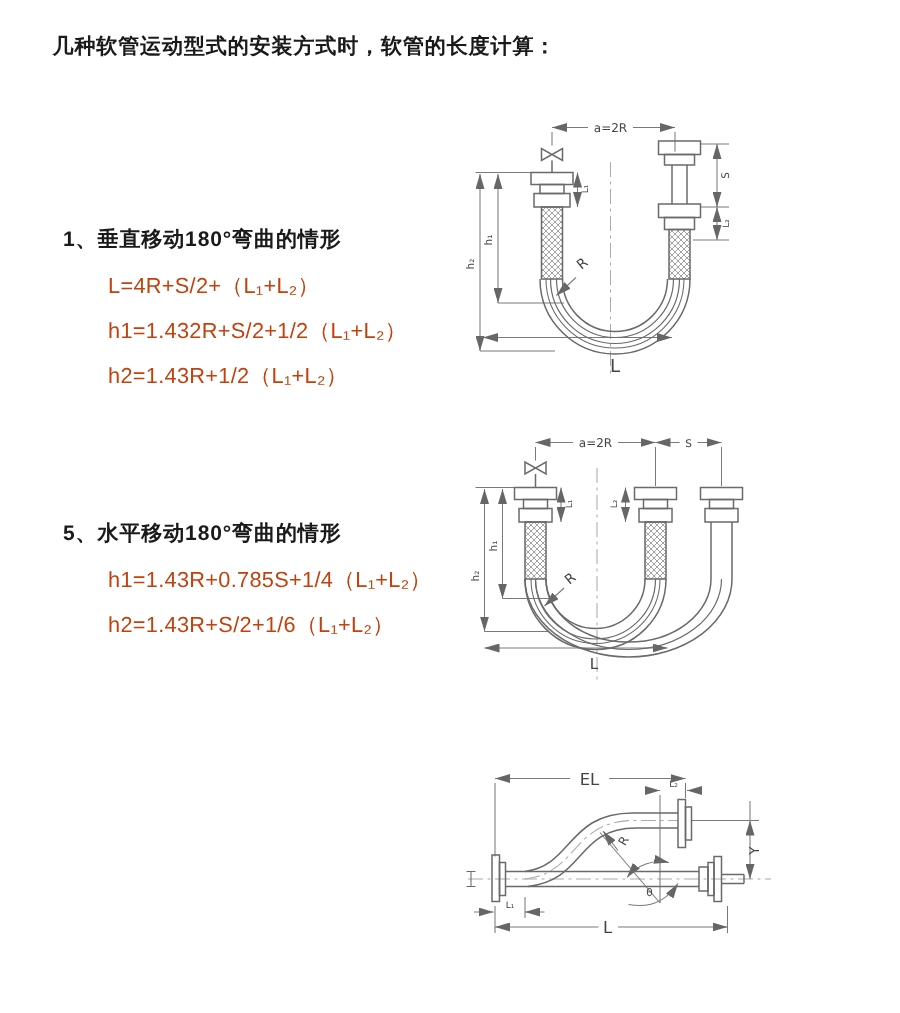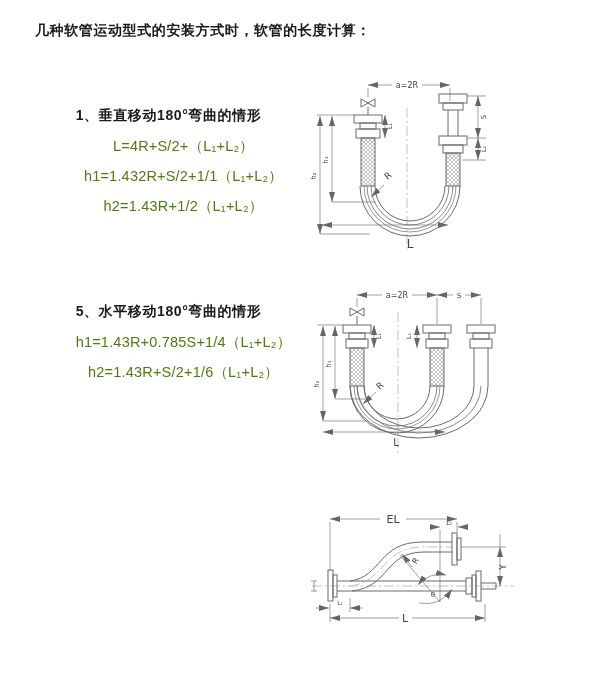--- a/index.html
+++ b/index.html
@@ -1,40 +1,40 @@
 <!DOCTYPE html>
 <html><head>
 <meta charset="utf-8">
 <style>
   html,body{margin:0;padding:0;background:#ffffff;}
   .page{position:relative;width:600px;height:675px;background:#fff;overflow:hidden;
-        font-family:"Liberation Sans","DejaVu Sans",sans-serif;color:#1a1a1a;text-align:center;}
+        font-family:"Liberation Sans","DejaVu Sans",sans-serif;color:#1a1a1a;}
   .doc-title{position:absolute;left:35px;top:22px;font-size:14px;font-weight:bold;letter-spacing:.6px;}
-  .section{position:absolute;left:31px;width:275px;}
+  .section{position:absolute;left:42px;width:275px;margin-top:44px;}
   .sec-heading{font-size:14px;font-weight:bold;letter-spacing:.6px;margin:0 0 12px 0;}
-  .formula{font-size:14.5px;letter-spacing:.2px;color:#4d7c0f;margin:0 0 11px 30px;white-space:nowrap;}
+  .formula{font-size:14.5px;letter-spacing:.2px;color:#c2410c;margin:0 0 11px 30px;white-space:nowrap;}
   .s1{top:107px}.s2{top:303px}.s3{top:518px}
   .diag{position:absolute;}
   .d1{left:310px;top:72px;}
   .d2{left:310px;top:282px;}
   .d3{left:300px;top:505px;}
   svg{font-family:"DejaVu Sans","Liberation Sans",sans-serif;}
   svg text{fill:#444;}
 </style>
 </head>
 <body>
 
 <div class="page">
 
   <div class="doc-title">几种软管运动型式的安装方式时，软管的长度计算：</div>
 
   <div class="section s1">
     <div class="sec-heading">1、垂直移动180°弯曲的情形</div>
     <div class="formula">L=4R+S/2+（L₁+L₂）</div>
-    <div class="formula">h1=1.432R+S/2+1/1（L₁+L₂）</div>
+    <div class="formula">h1=1.432R+S/2+1/2（L₁+L₂）</div>
     <div class="formula">h2=1.43R+1/2（L₁+L₂）</div>
   </div>
 
   <div class="section s2">
     <div class="sec-heading">5、水平移动180°弯曲的情形</div>
     <div class="formula">h1=1.43R+0.785S+1/4（L₁+L₂）</div>
     <div class="formula">h2=1.43R+S/2+1/6（L₁+L₂）</div>
   </div>
 
 

